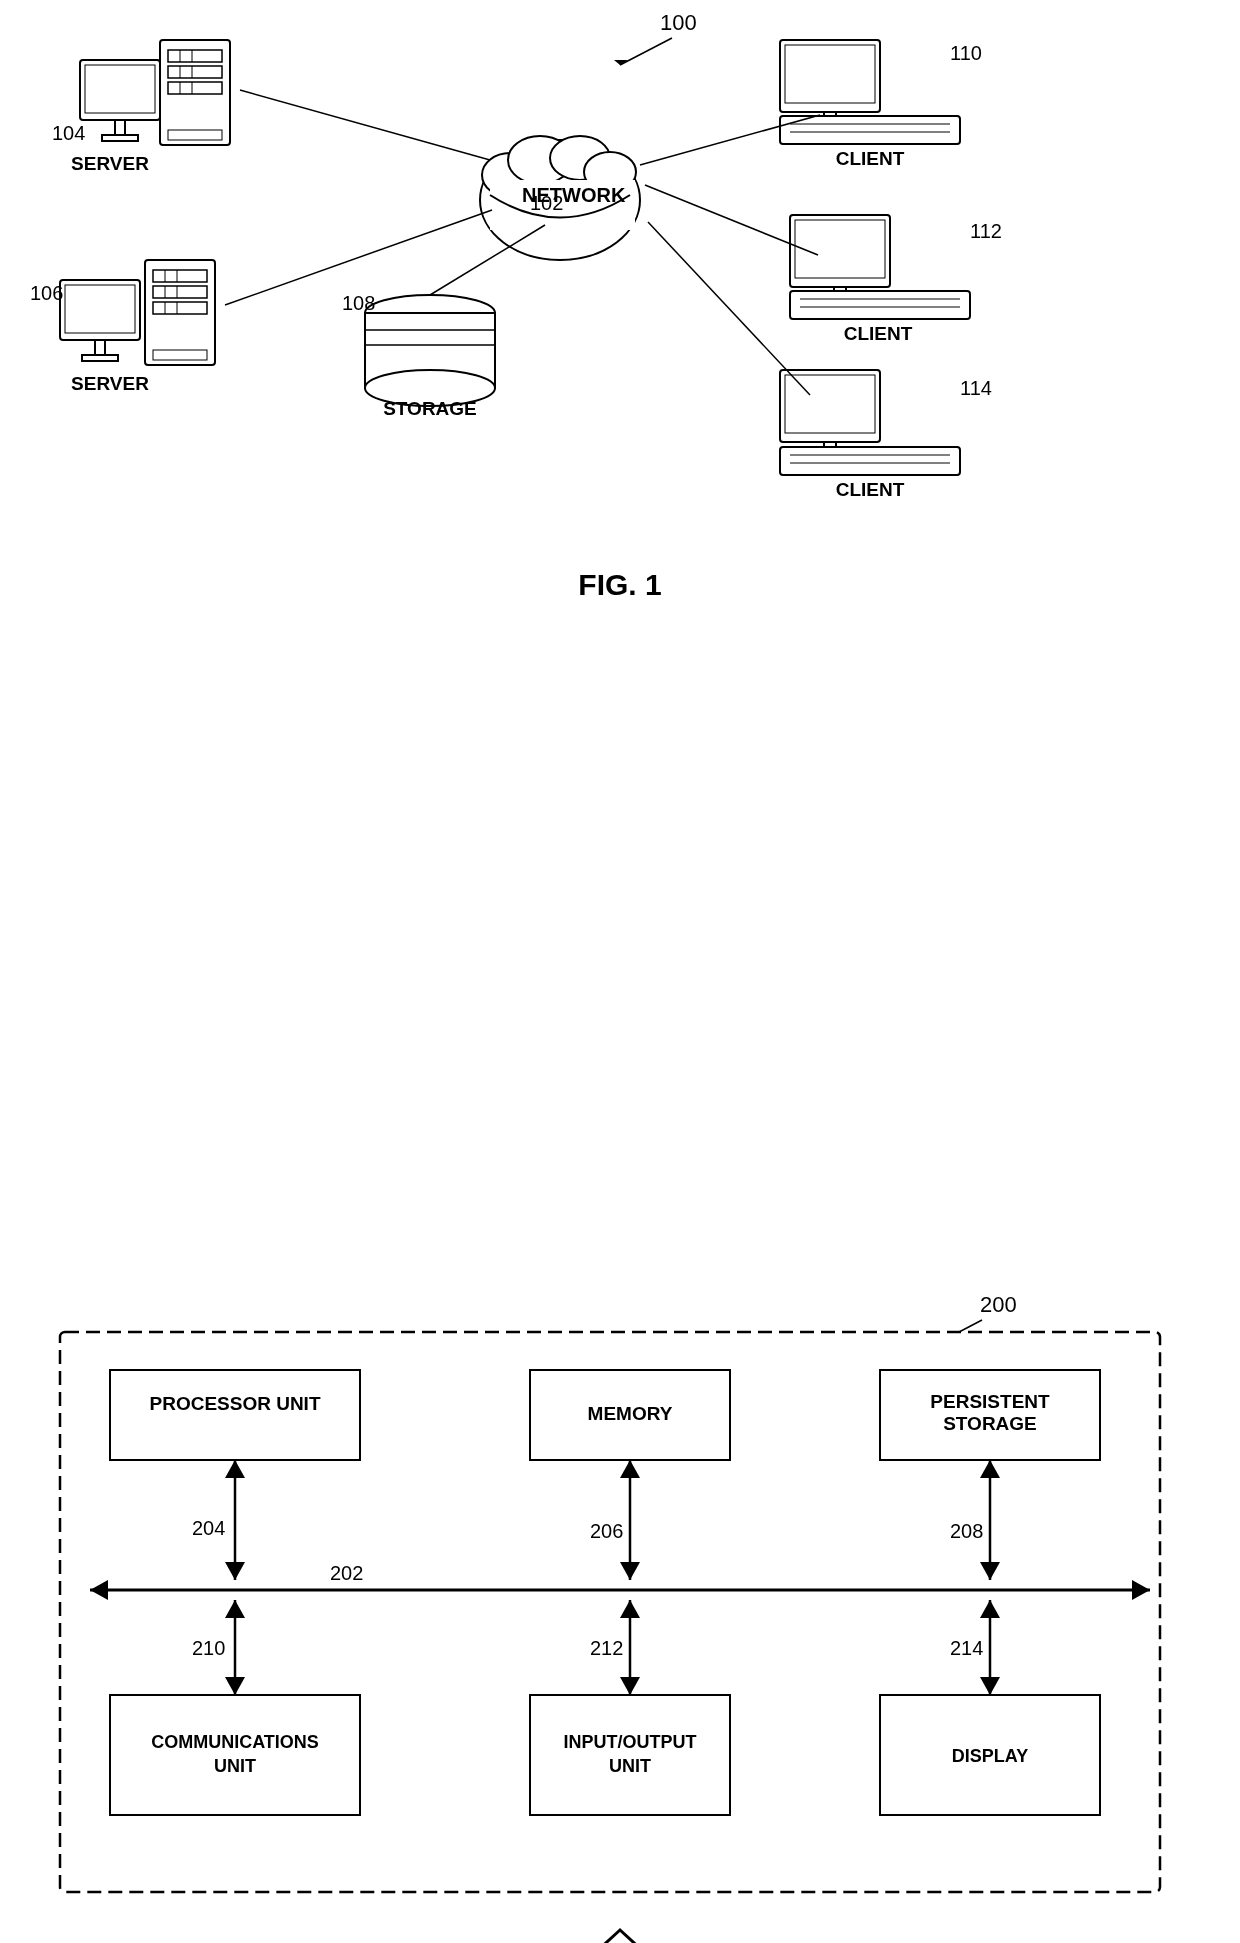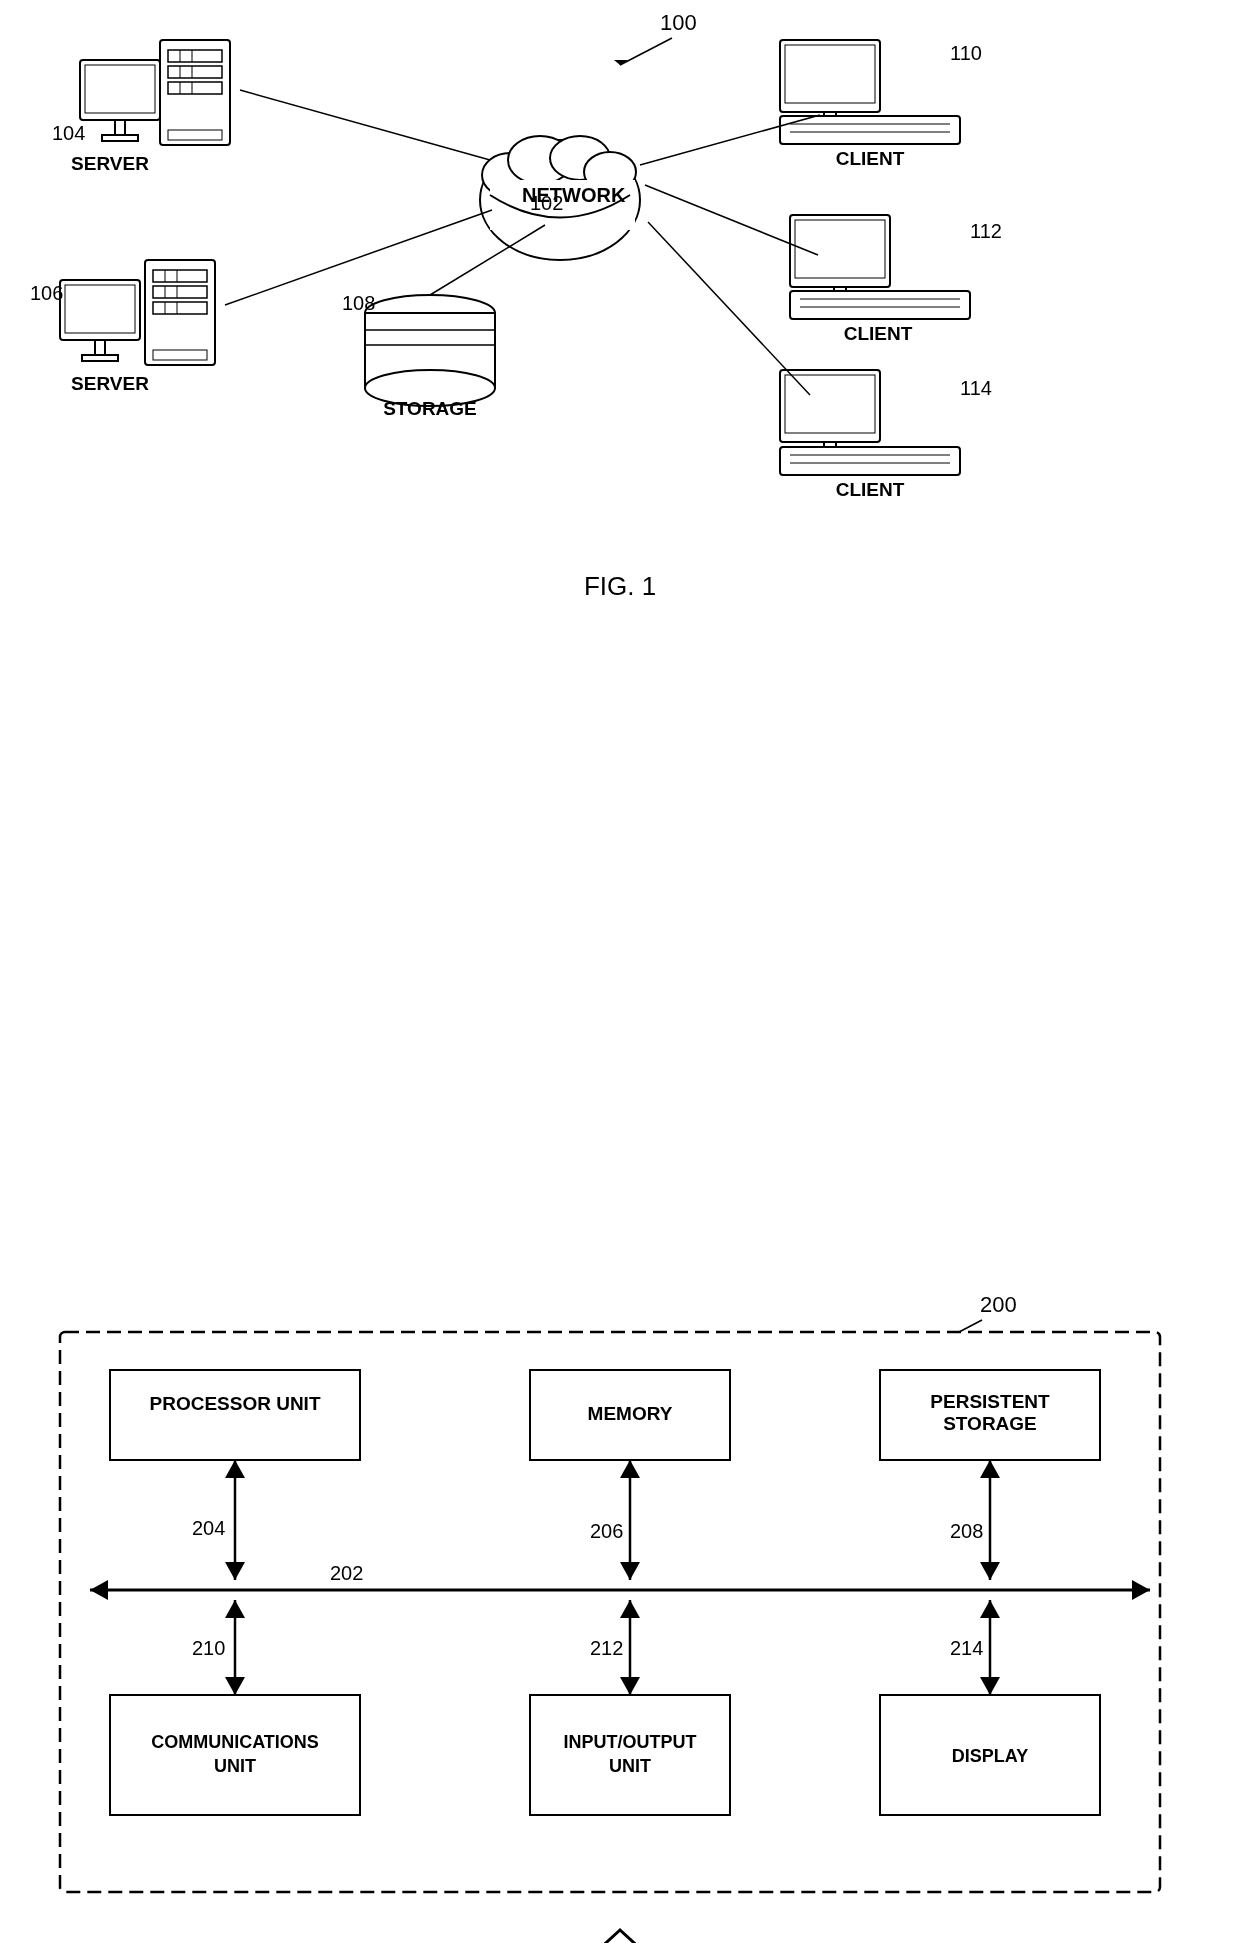--- a/index.html
+++ b/index.html
@@ -23,22 +23,22 @@
       position: relative;
       width: 1240px;
       height: 620px;
       top: 0;
     }
     .fig1-label {
       position: absolute;
       bottom: 18px;
       left: 50%;
       transform: translateX(-50%);
-      font-size: 26px;
-      font-weight: normal;
+      font-size: 30px;
+      font-weight: bold;
       font-family: Arial, sans-serif;
     }
 
     
     .fig1-svg {
       position: absolute;
       top: 0; left: 0;
       width: 1240px;
       height: 600px;
     }

